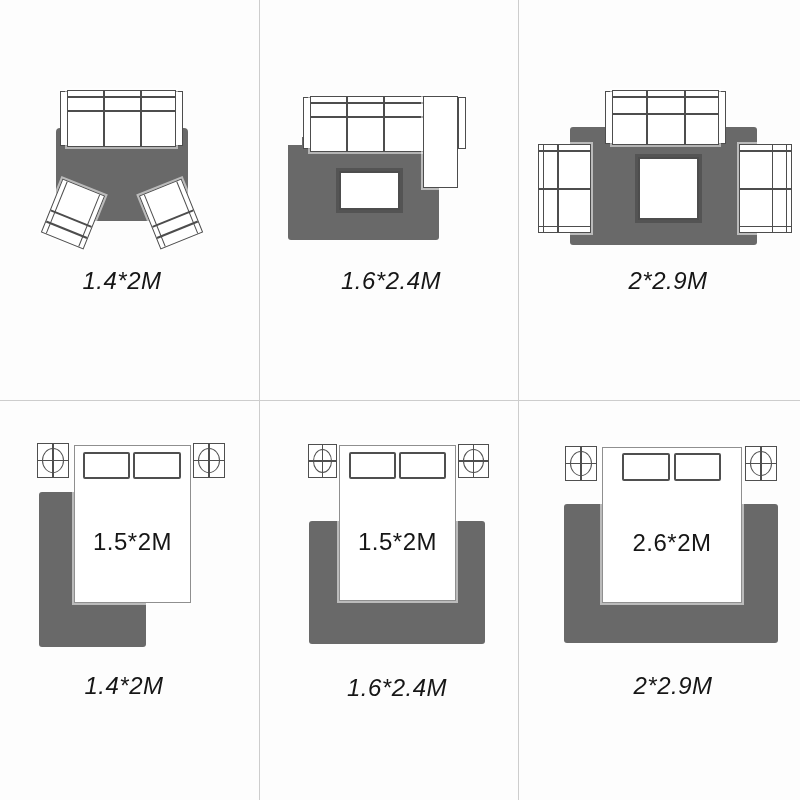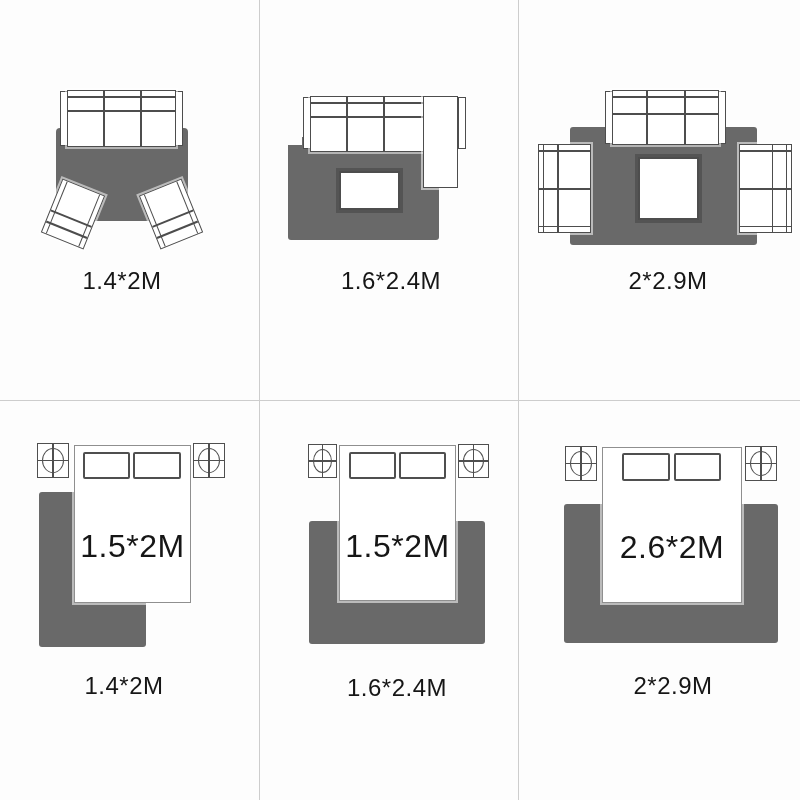--- a/index.html
+++ b/index.html
@@ -29,29 +29,29 @@
   
   .loveseat{position:absolute;width:53px;height:89px;background:#fff;border:1.5px solid #4d4d4d;
     box-sizing:border-box;box-shadow:0 0 0 2px rgba(255,255,255,0.55);}
   
   .ctable{position:absolute;background:#fff;border:2px solid #4d4d4d;box-sizing:border-box;
     box-shadow:0 0 0 3px rgba(45,45,45,0.35);}
   
   .bed{position:absolute;background:#ffffff;border:1.5px solid #8f8f8f;box-sizing:border-box;
     box-shadow:0 0 0 2px rgba(255,255,255,0.55);}
   .pillow{position:absolute;background:#fff;border:2px solid #4f4f4f;border-radius:2px;box-sizing:border-box;}
-  .bed-label{position:absolute;left:0;right:0;text-align:center;font-size:32px;color:#161616;letter-spacing:0.5px;}
+  .bed-label{position:absolute;left:0;right:0;text-align:center;font-size:24px;color:#161616;letter-spacing:0.5px;}
   
   .nightstand{position:absolute;width:32px;height:35px;background:#fff;border:1.5px solid #4f4f4f;box-sizing:border-box;}
   .lamp{position:absolute;left:0;top:0;right:0;bottom:0;}
   .lamp .circle{position:absolute;left:4px;right:4px;top:4px;bottom:4px;border:1.5px solid #4f4f4f;border-radius:50%;}
   .lamp .ch{position:absolute;left:0;right:0;top:50%;height:1.5px;margin-top:-0.75px;background:#4f4f4f;}
   .lamp .cv{position:absolute;top:0;bottom:0;left:50%;width:1.5px;margin-left:-0.75px;background:#4f4f4f;}
   
-  .size-label{position:absolute;width:200px;text-align:center;font-size:24px;color:#161616;letter-spacing:0.5px;}
+  .size-label{position:absolute;width:200px;text-align:center;font-size:24px;color:#161616;letter-spacing:0.5px;font-style:italic;}
 </style>
 </head>
 <body>
 
 <div class="canvas">
 
   <div class="divider v" style="left:259px;"></div>
   <div class="divider v" style="left:518px;"></div>
   <div class="divider h" style="top:400px;"></div>
 

